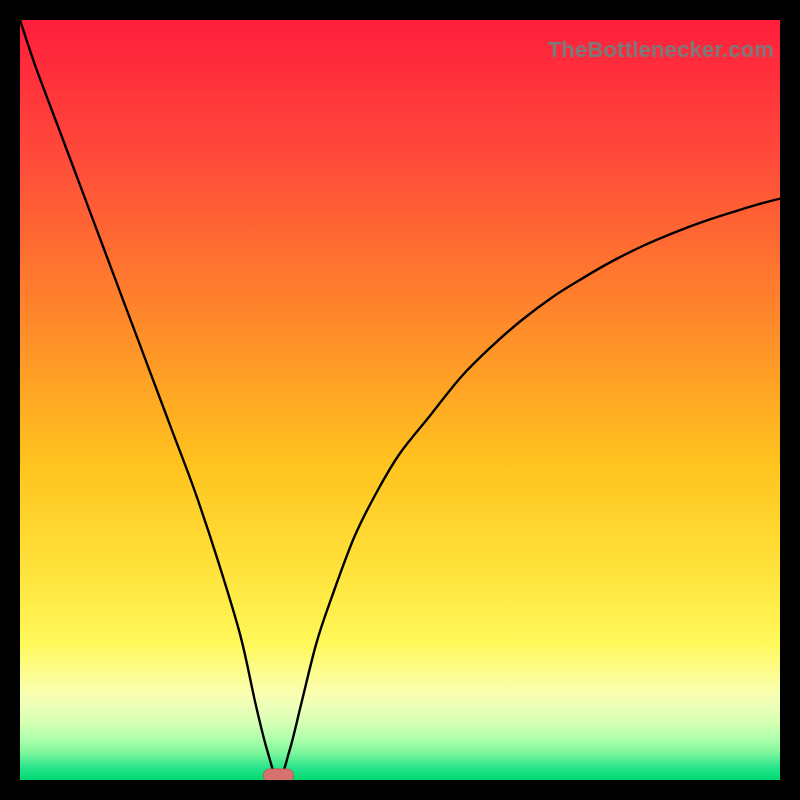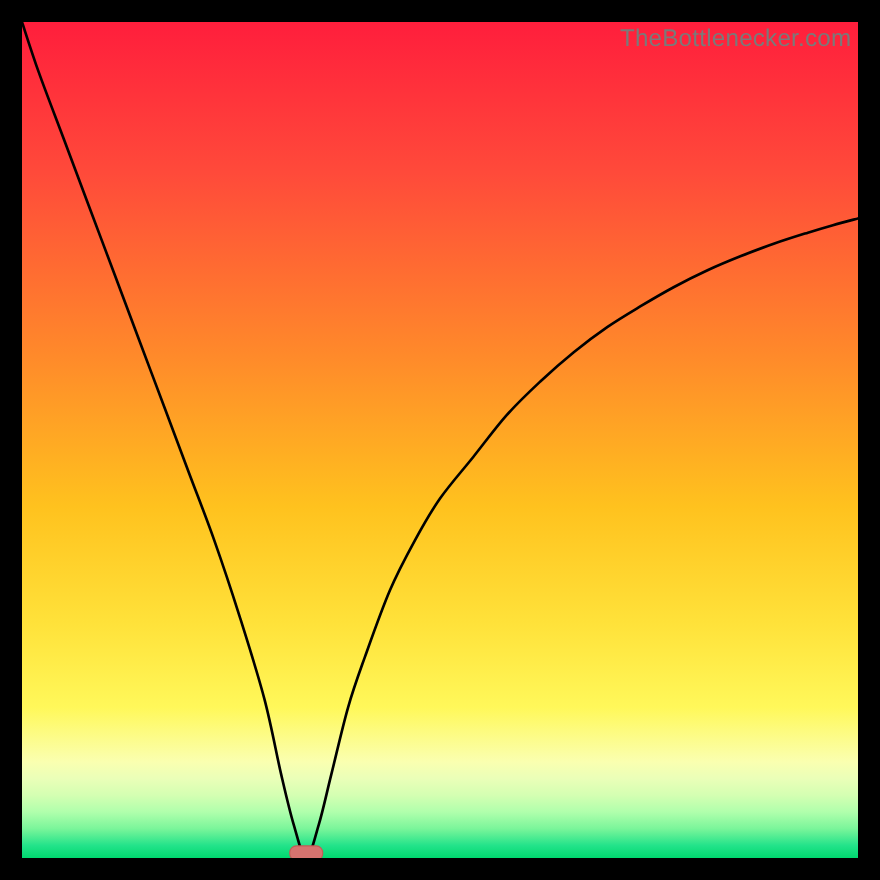--- a/index.html
+++ b/index.html
@@ -21,25 +21,25 @@
   }
   .plot {
     position: absolute;
     left: 0;
     top: 0;
     width: 760px;
     height: 760px;
   }
   .watermark {
     position: absolute;
-    top: 2px;
+    top: 17px;
     right: 6px;
     color: #7a7a7a;
     font-size: 22px;
-    font-weight: 400;
+    font-weight: 700;
     letter-spacing: 0.2px;
     user-select: none;
     text-align: right;
   }
 </style>
 </head>
 <body>
 
 <div class="frame">
   <svg class="plot" viewBox="0 0 760 760" preserveAspectRatio="none">

